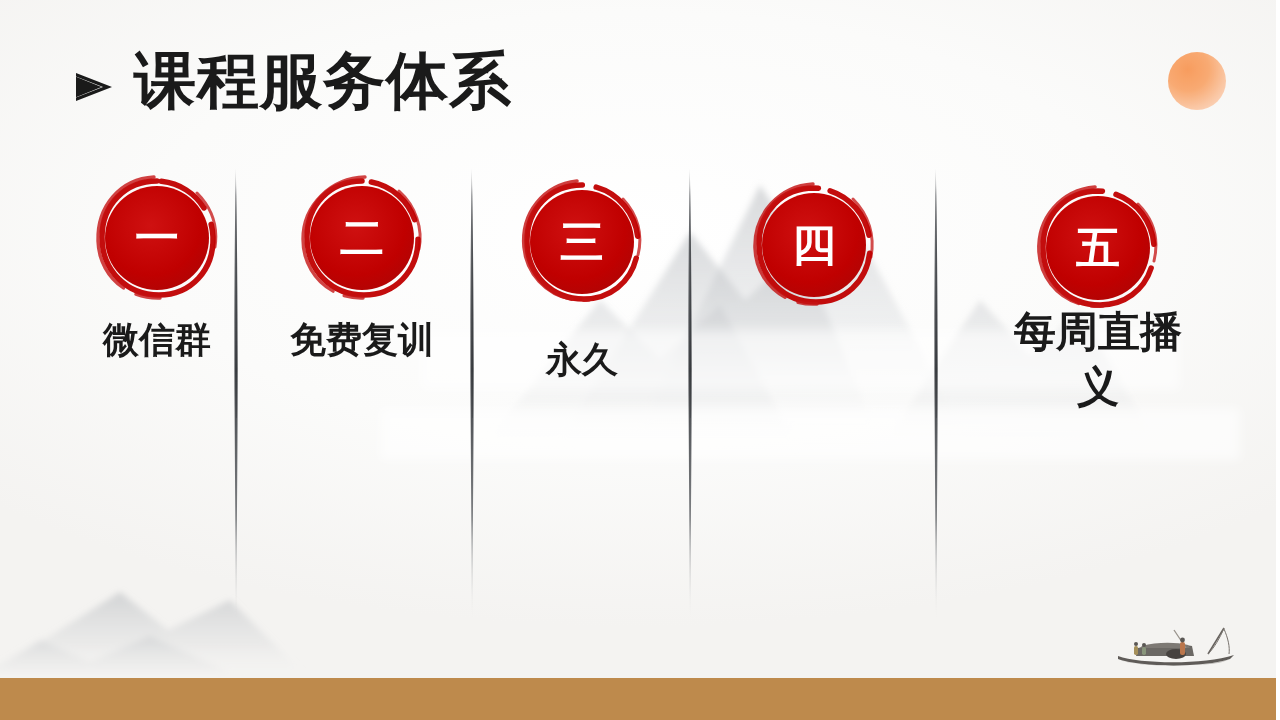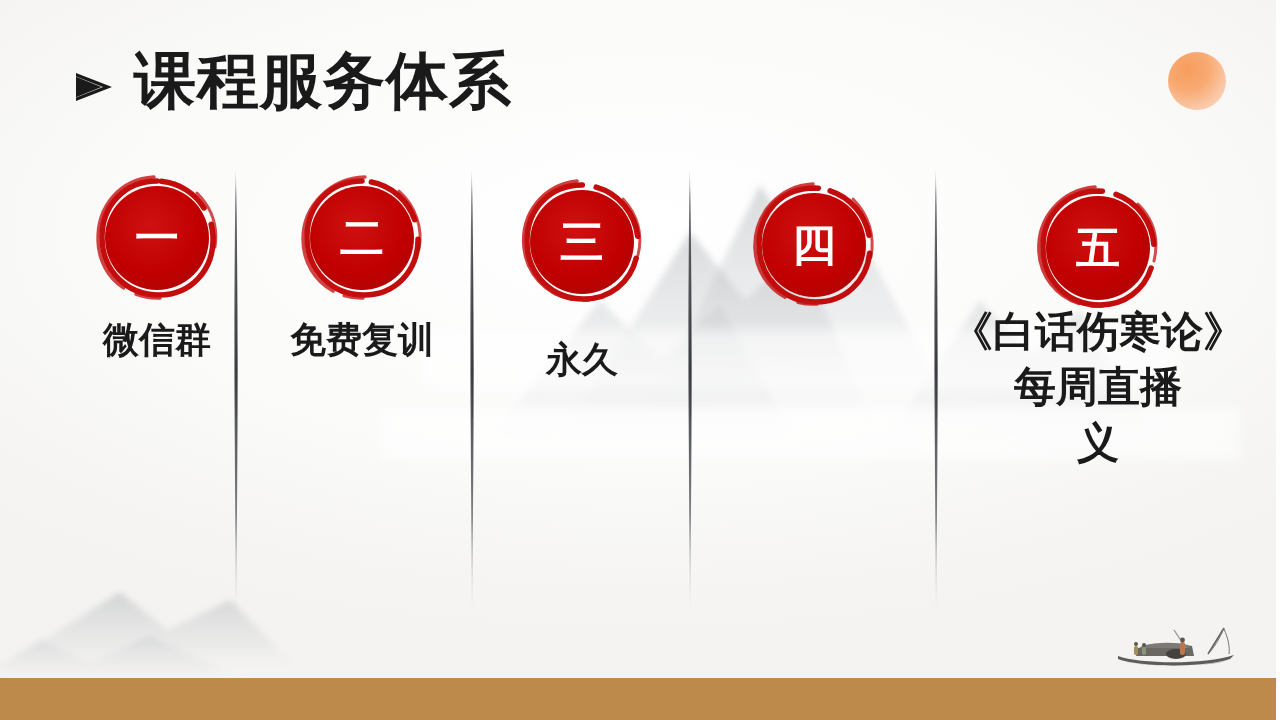--- a/index.html
+++ b/index.html
@@ -330,21 +330,20 @@
           <svg class="ring" viewBox="0 0 126 126">
             <circle cx="63" cy="63" r="52" fill="url(#discR)"></circle>
             <path d="M63 6 C31 6 8 30 8 62 C8 96 33 120 65 120 C97 120 120 95 119 62 C118 33 95 7 63 6 Z" fill="none" stroke="#C00000" stroke-width="5.5" stroke-linecap="round" opacity="0.95" stroke-dasharray="246 24 66 14"></path>
             <path d="M60 2 C26 5 2 33 4 67 C6 100 34 124 68 121" fill="none" stroke="#C51414" stroke-width="3.6" stroke-linecap="round" opacity="0.82" stroke-dasharray="164 13 62"></path>
             <path d="M103 19 C119 35 124 55 119 76" fill="none" stroke="#C00000" stroke-width="3" stroke-linecap="round" opacity="0.7"></path>
           </svg>
           <span class="numeral">五</span>
         </div>
       </div>
       <div class="col-label">
-          <div>《白话伤寒论》</div>
           <div>每周直播</div>
           <div>义</div>
         </div>
     </div>
   </div>
 
   <svg id="boat" viewBox="0 0 140 58">
     <g opacity="0.9">
       <path d="M8 40 C26 47 86 48 116 40 C106 44 96 45 62 45 C34 45 16 43 8 40 Z" fill="#6b6662" opacity="0.45"></path>
       <path d="M6 36 C28 44 92 45 122 35 L118 39 C92 48 26 47 6 39 Z" fill="#4f4b47"></path>

